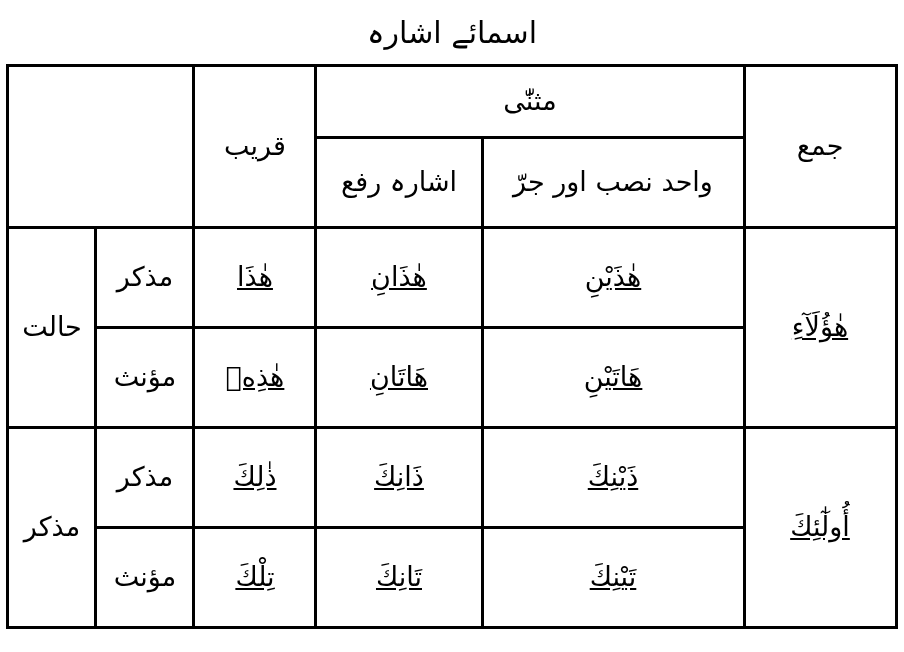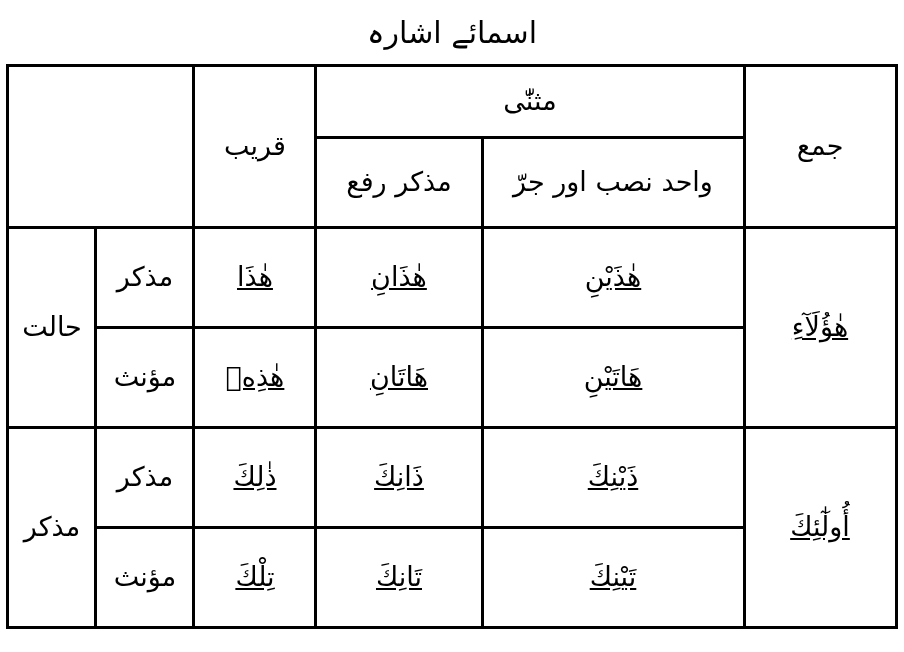--- a/index.html
+++ b/index.html
@@ -85,21 +85,21 @@
     </colgroup>
     <tbody>
       <tr class="r-h1">
         <td class="hdr" rowspan="2">جمع</td>
         <td class="hdr" colspan="2">مثنّٰی</td>
         <td class="hdr" rowspan="2">قریب</td>
         <td class="hdr empty" colspan="2" rowspan="2"></td>
       </tr>
       <tr class="r-h2">
         <td class="hdr-small">واحد نصب اور جرّ</td>
-        <td class="hdr-small">مذکر رفع</td>
+        <td class="hdr-small">اشارہ رفع</td>
       </tr>
 
       <tr class="r-data">
         <td class="arabic" rowspan="2">هٰؤُلَآءِ</td>
         <td class="arabic">هٰذَيْنِ</td>
         <td class="arabic">هٰذَانِ</td>
         <td class="arabic">هٰذَا</td>
         <td class="cat">مذکر</td>
         <td class="side" rowspan="2">حالت</td>
       </tr>

